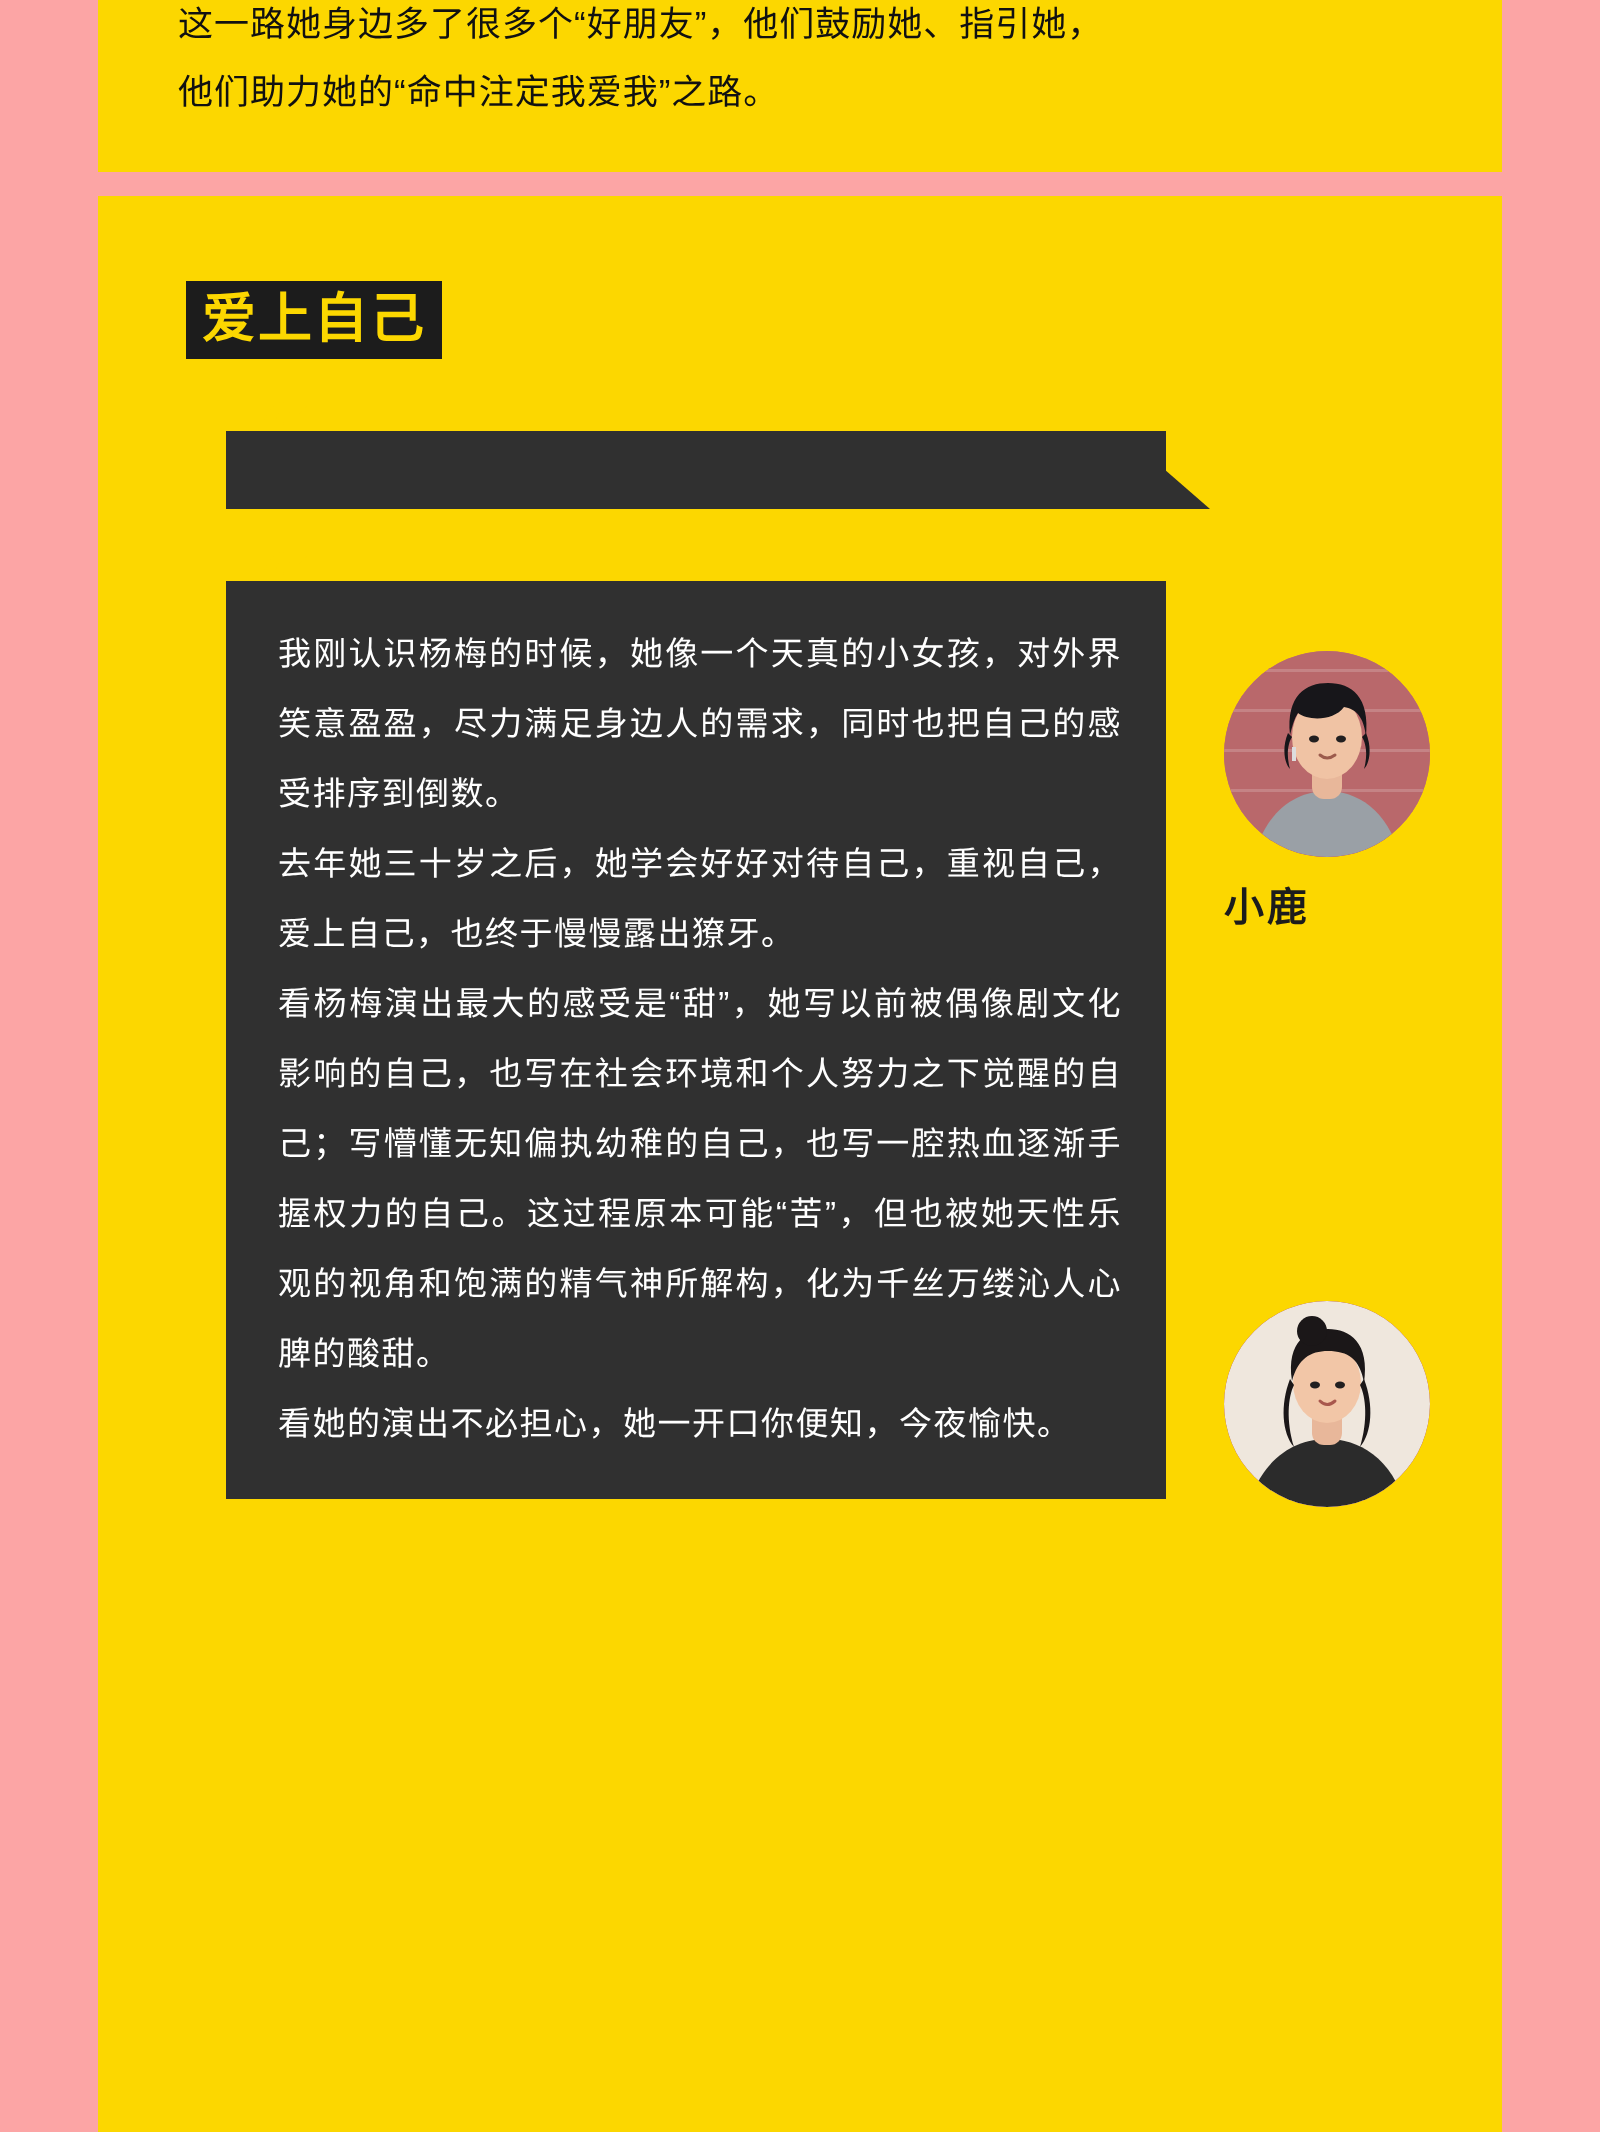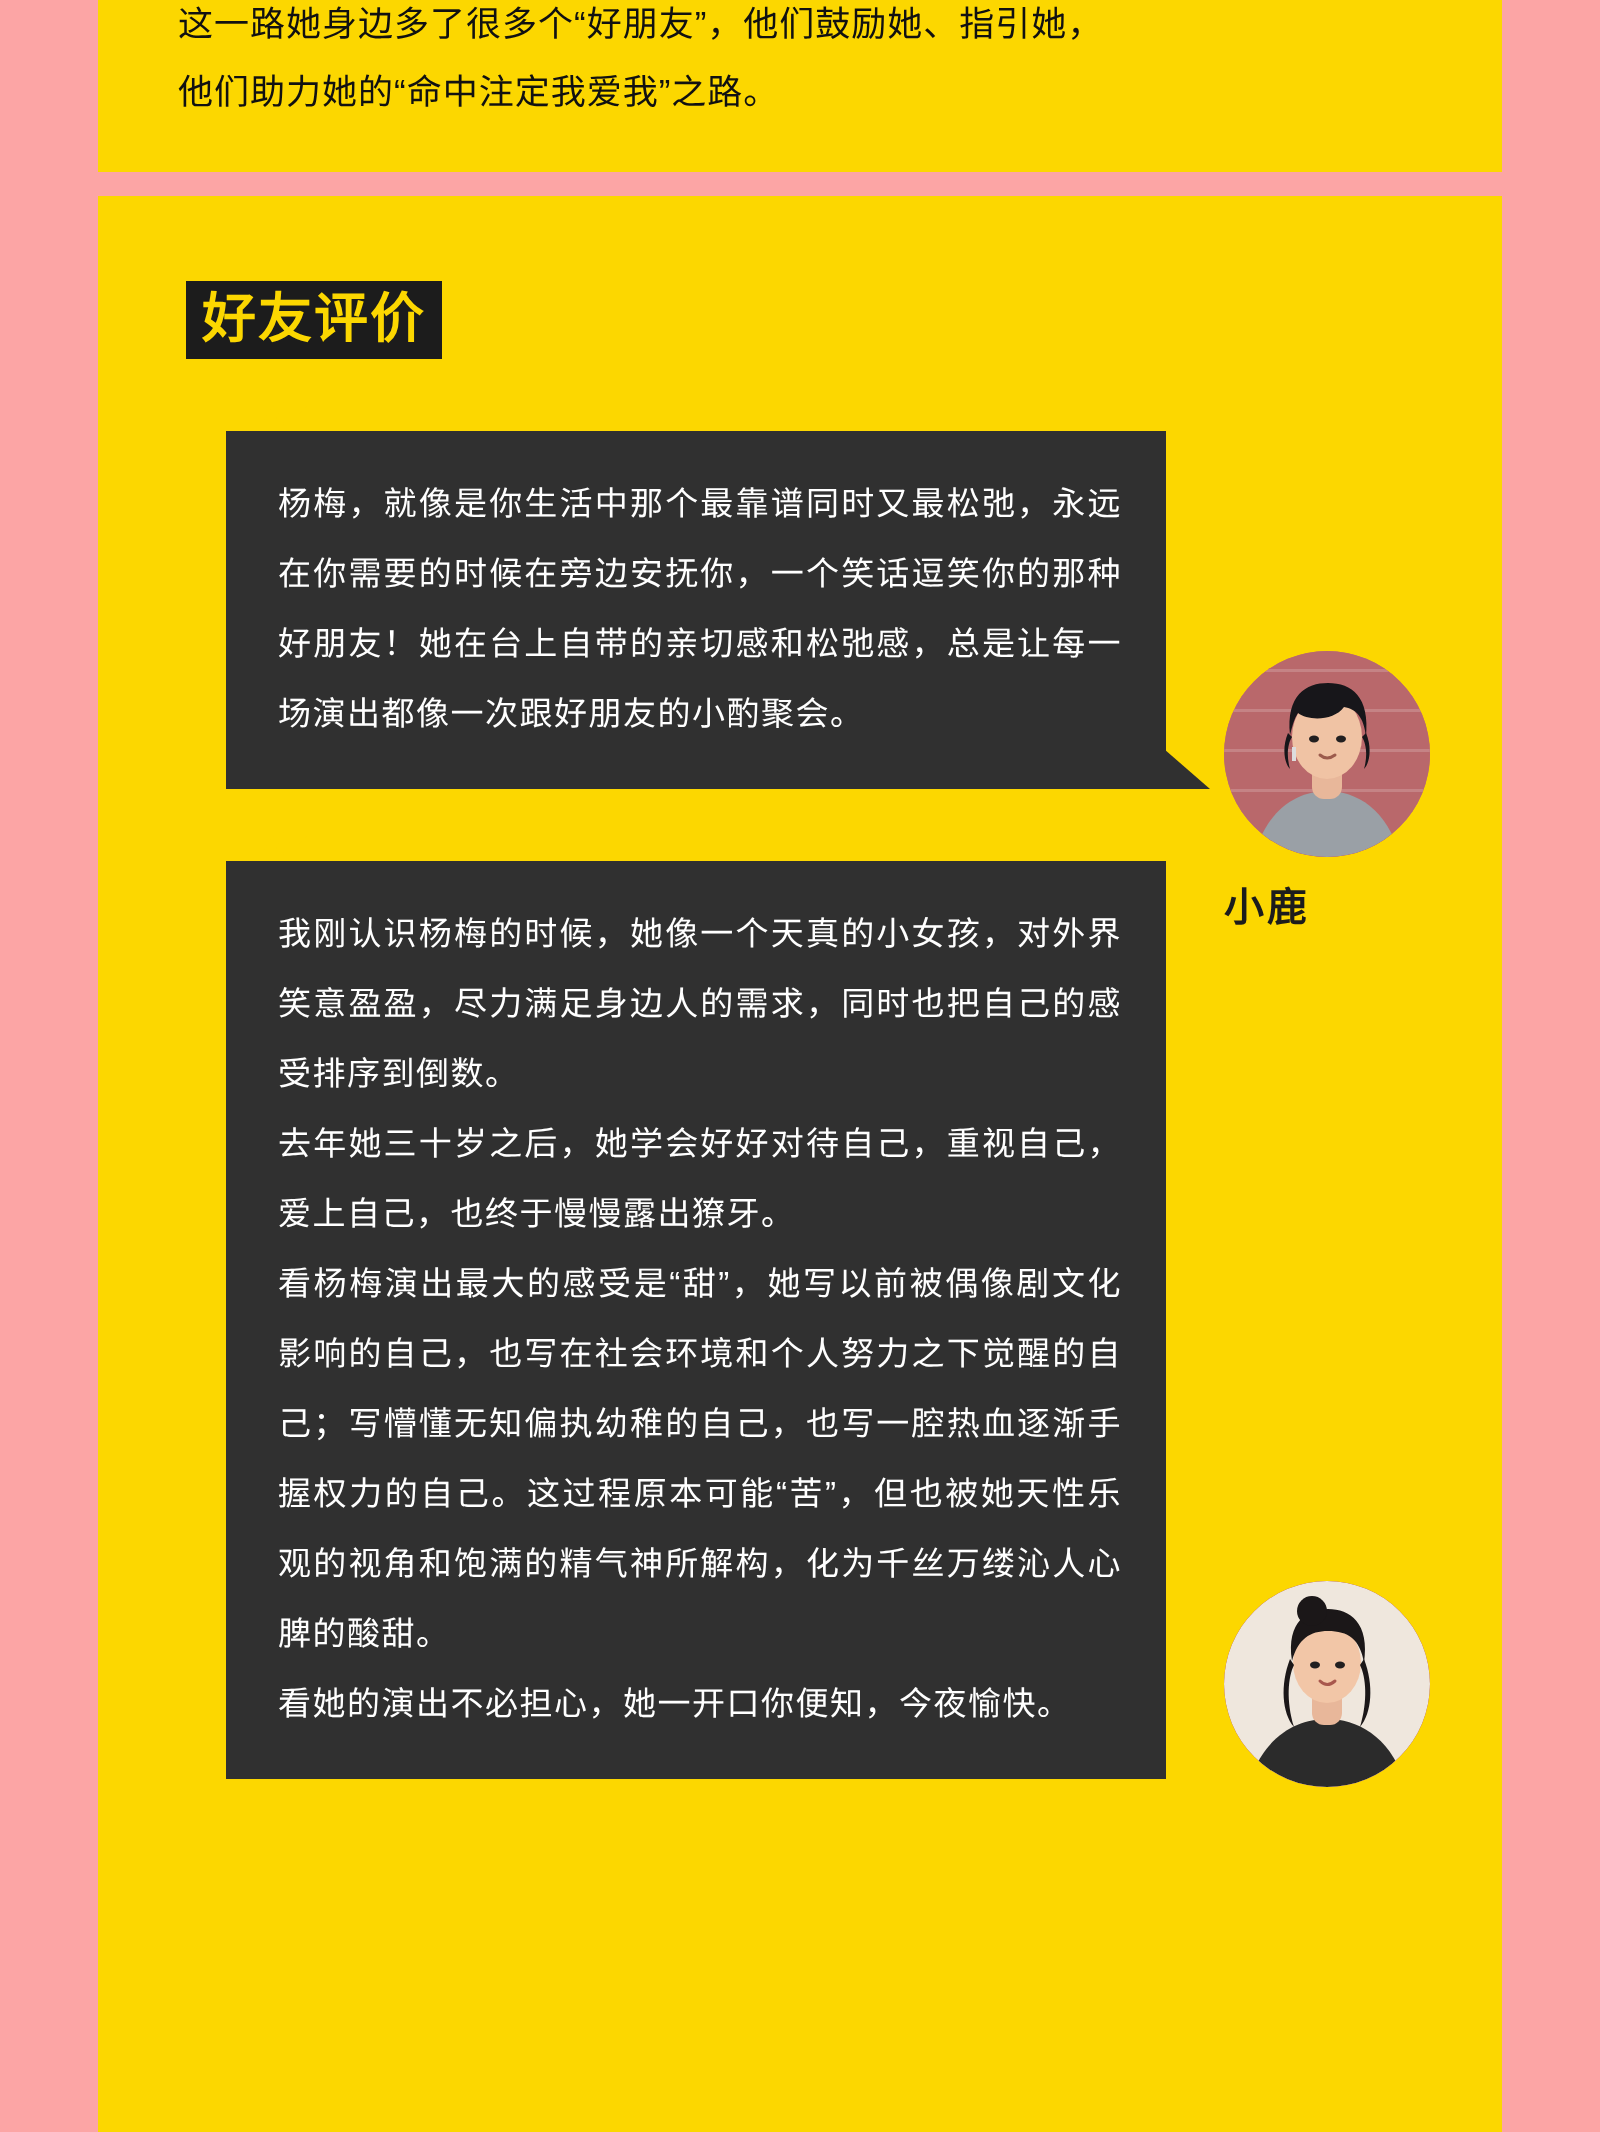--- a/index.html
+++ b/index.html
@@ -136,27 +136,26 @@
 <div class="page">
 
   <div class="panel panel-top">
     <div class="intro-text">这一路她身边多了很多个“好朋友”，他们鼓励她、指引她，
 他们助力她的“命中注定我爱我”之路。</div>
   </div>
 
   <div class="panel panel-main">
 
     <div class="section-title-wrap">
-      <span class="section-title">好友评价</span>
+      <span class="section-title">爱上自己</span>
     </div>
 
     <div class="testimonial">
       <div class="bubble">
         <span class="quote-mark">“</span>
-        <div class="bubble-text">杨梅，就像是你生活中那个最靠谱同时又最松弛，永远在你需要的时候在旁边安抚你，一个笑话逗笑你的那种好朋友！她在台上自带的亲切感和松弛感，总是让每一场演出都像一次跟好朋友的小酌聚会。</div>
         <div class="bubble-tail"></div>
       </div>
       <div class="avatar-block avatar-1">
         <div class="avatar-photo">
           <svg width="206" height="206" viewBox="0 0 206 206" aria-hidden="true">
             <defs>
               <clipPath id="c1">
                   <circle cx="103" cy="103" r="103"></circle>
                 </clipPath>
             </defs>

